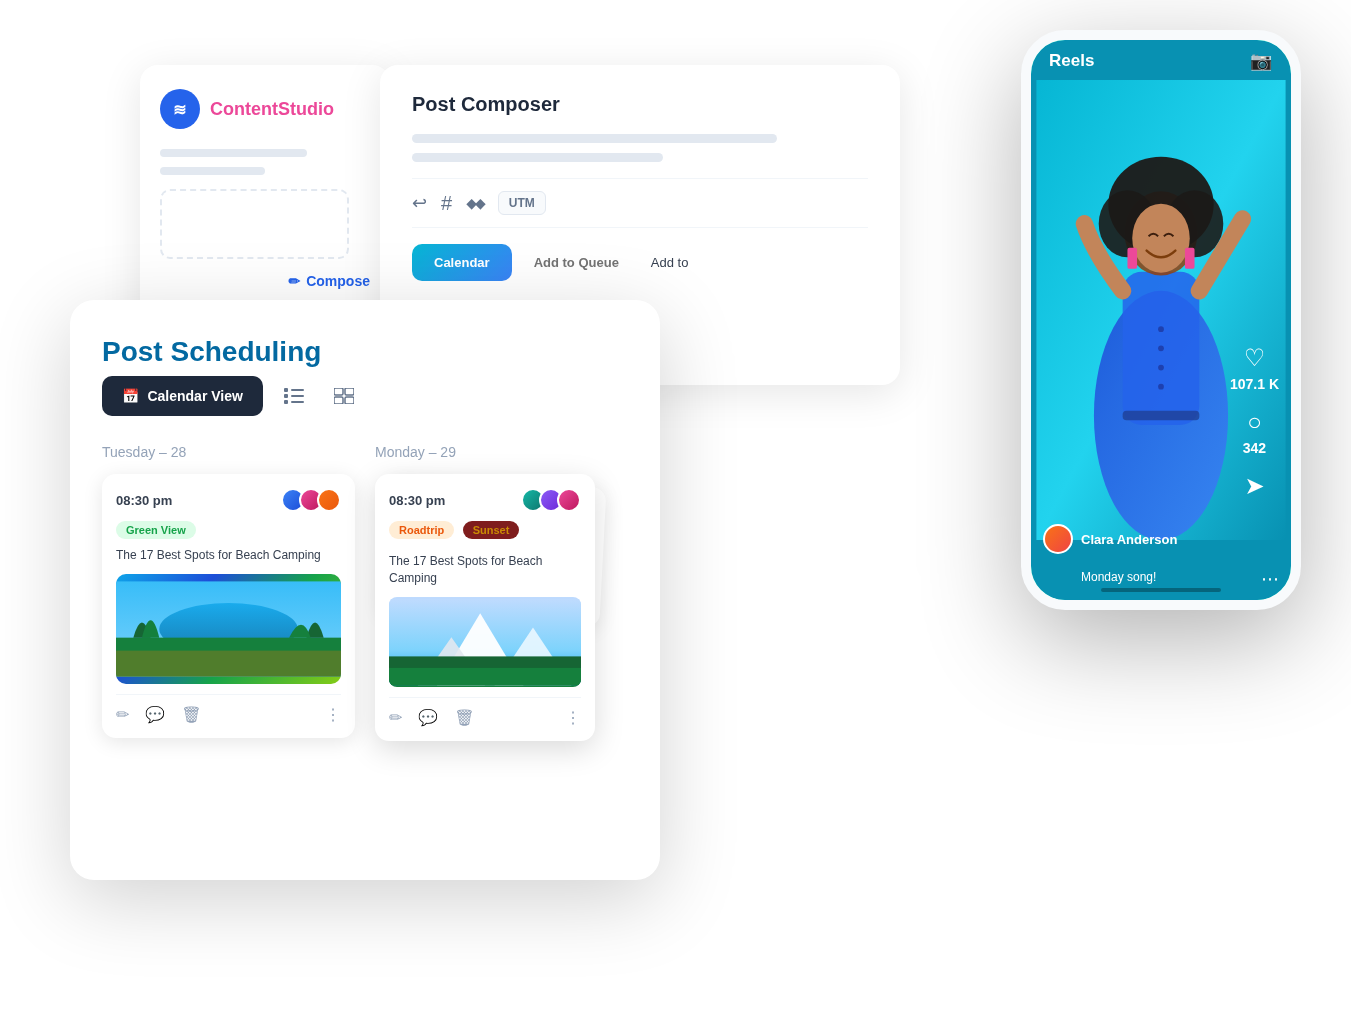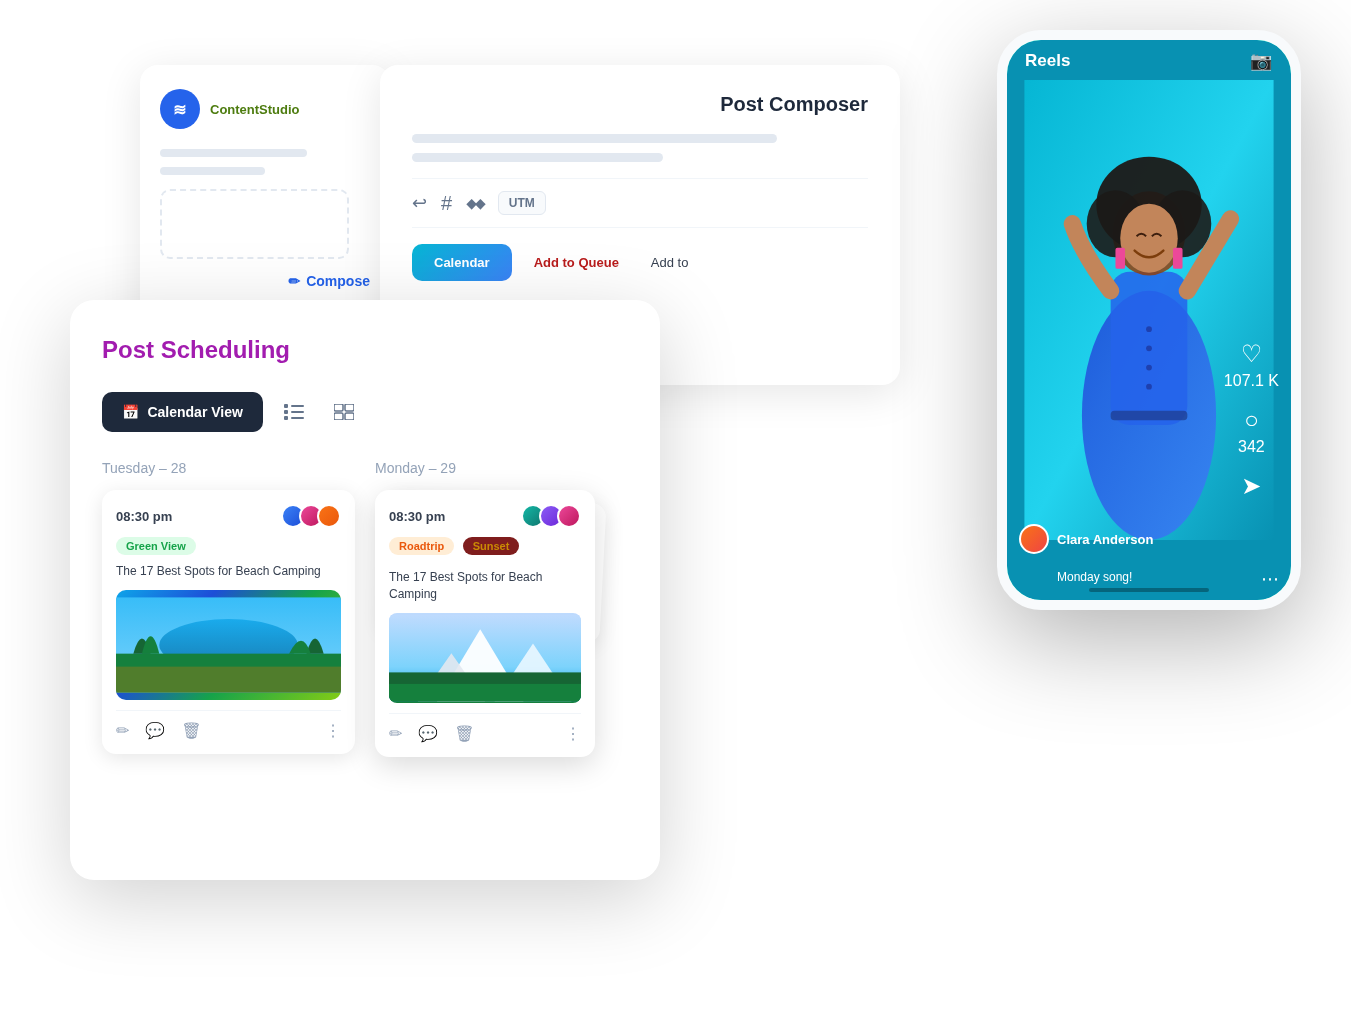--- a/index.html
+++ b/index.html
@@ -26,44 +26,44 @@
       background: #2563eb;
       display: flex;
       align-items: center;
       justify-content: center;
       color: #fff;
       font-size: 18px;
       font-weight: bold;
     }
 
     .brand-name {
-      font-size: 13px;
+      font-size: 18px;
       font-weight: 700;
-      color: #4d7c0f;
+      color: #ec4899;
     }
 
     
     .scheduling-card {
       position: absolute;
       top: 300px;
       left: 70px;
       width: 590px;
       height: 580px;
       background: #fff;
       border-radius: 24px;
       box-shadow: 0 20px 80px rgba(0,0,0,0.18);
       padding: 36px 32px;
       z-index: 3;
     }
 
     .scheduling-title {
-      font-size: 24px;
+      font-size: 28px;
       font-weight: 800;
-      color: #a21caf;
-      margin-bottom: 28px;
+      color: #0369a1;
+      margin-bottom: 8px;
     }
 
     .view-btns {
       display: flex;
       align-items: center;
       gap: 12px;
       margin-bottom: 28px;
     }
 
     .cal-view-btn {
@@ -230,21 +230,21 @@
       left: 0;
       width: 220px;
       z-index: 2;
     }
 
     
     .phone-mockup {
       position: absolute;
       top: 30px;
       right: 50px;
-      width: 304px;
+      width: 280px;
       height: 580px;
       background: #5eead4;
       border-radius: 44px;
       box-shadow: 0 30px 100px rgba(0,0,0,0.3);
       z-index: 4;
       overflow: hidden;
       border: 10px solid #f8fafc;
     }
 
     .phone-inner {
@@ -298,22 +298,22 @@
       gap: 4px;
     }
 
     .action-icon-phone {
       color: #fff;
       font-size: 24px;
     }
 
     .action-count {
       color: #fff;
-      font-size: 16px;
-      font-weight: 400;
+      font-size: 14px;
+      font-weight: 700;
     }
 
     
     .phone-bottom-info {
       position: absolute;
       bottom: 16px;
       left: 12px;
       right: 50px;
       z-index: 10;
     }
@@ -428,21 +428,20 @@
       box-shadow: 0 8px 40px rgba(0,0,0,0.1);
       padding: 28px 32px;
       z-index: 2;
     }
 
     .pc-title {
       font-size: 20px;
       font-weight: 700;
       color: #1e293b;
       margin-bottom: 18px;
-      text-align: right;
     }
 
     .pc-gray-bar {
       height: 9px;
       background: #e2e8f0;
       border-radius: 5px;
       margin-bottom: 10px;
     }
 
     .pc-toolbar {
@@ -491,21 +490,21 @@
       border-radius: 10px;
       padding: 11px 22px;
       font-size: 13px;
       font-weight: 600;
       cursor: pointer;
     }
 
     .btn-add-queue {
       background: transparent;
       border: none;
-      color: #b91c1c;
+      color: #737373;
       font-size: 13px;
       font-weight: 600;
       cursor: pointer;
       padding: 11px 14px;
     }
 
     .btn-add-other {
       background: transparent;
       border: none;
       color: #374151;

